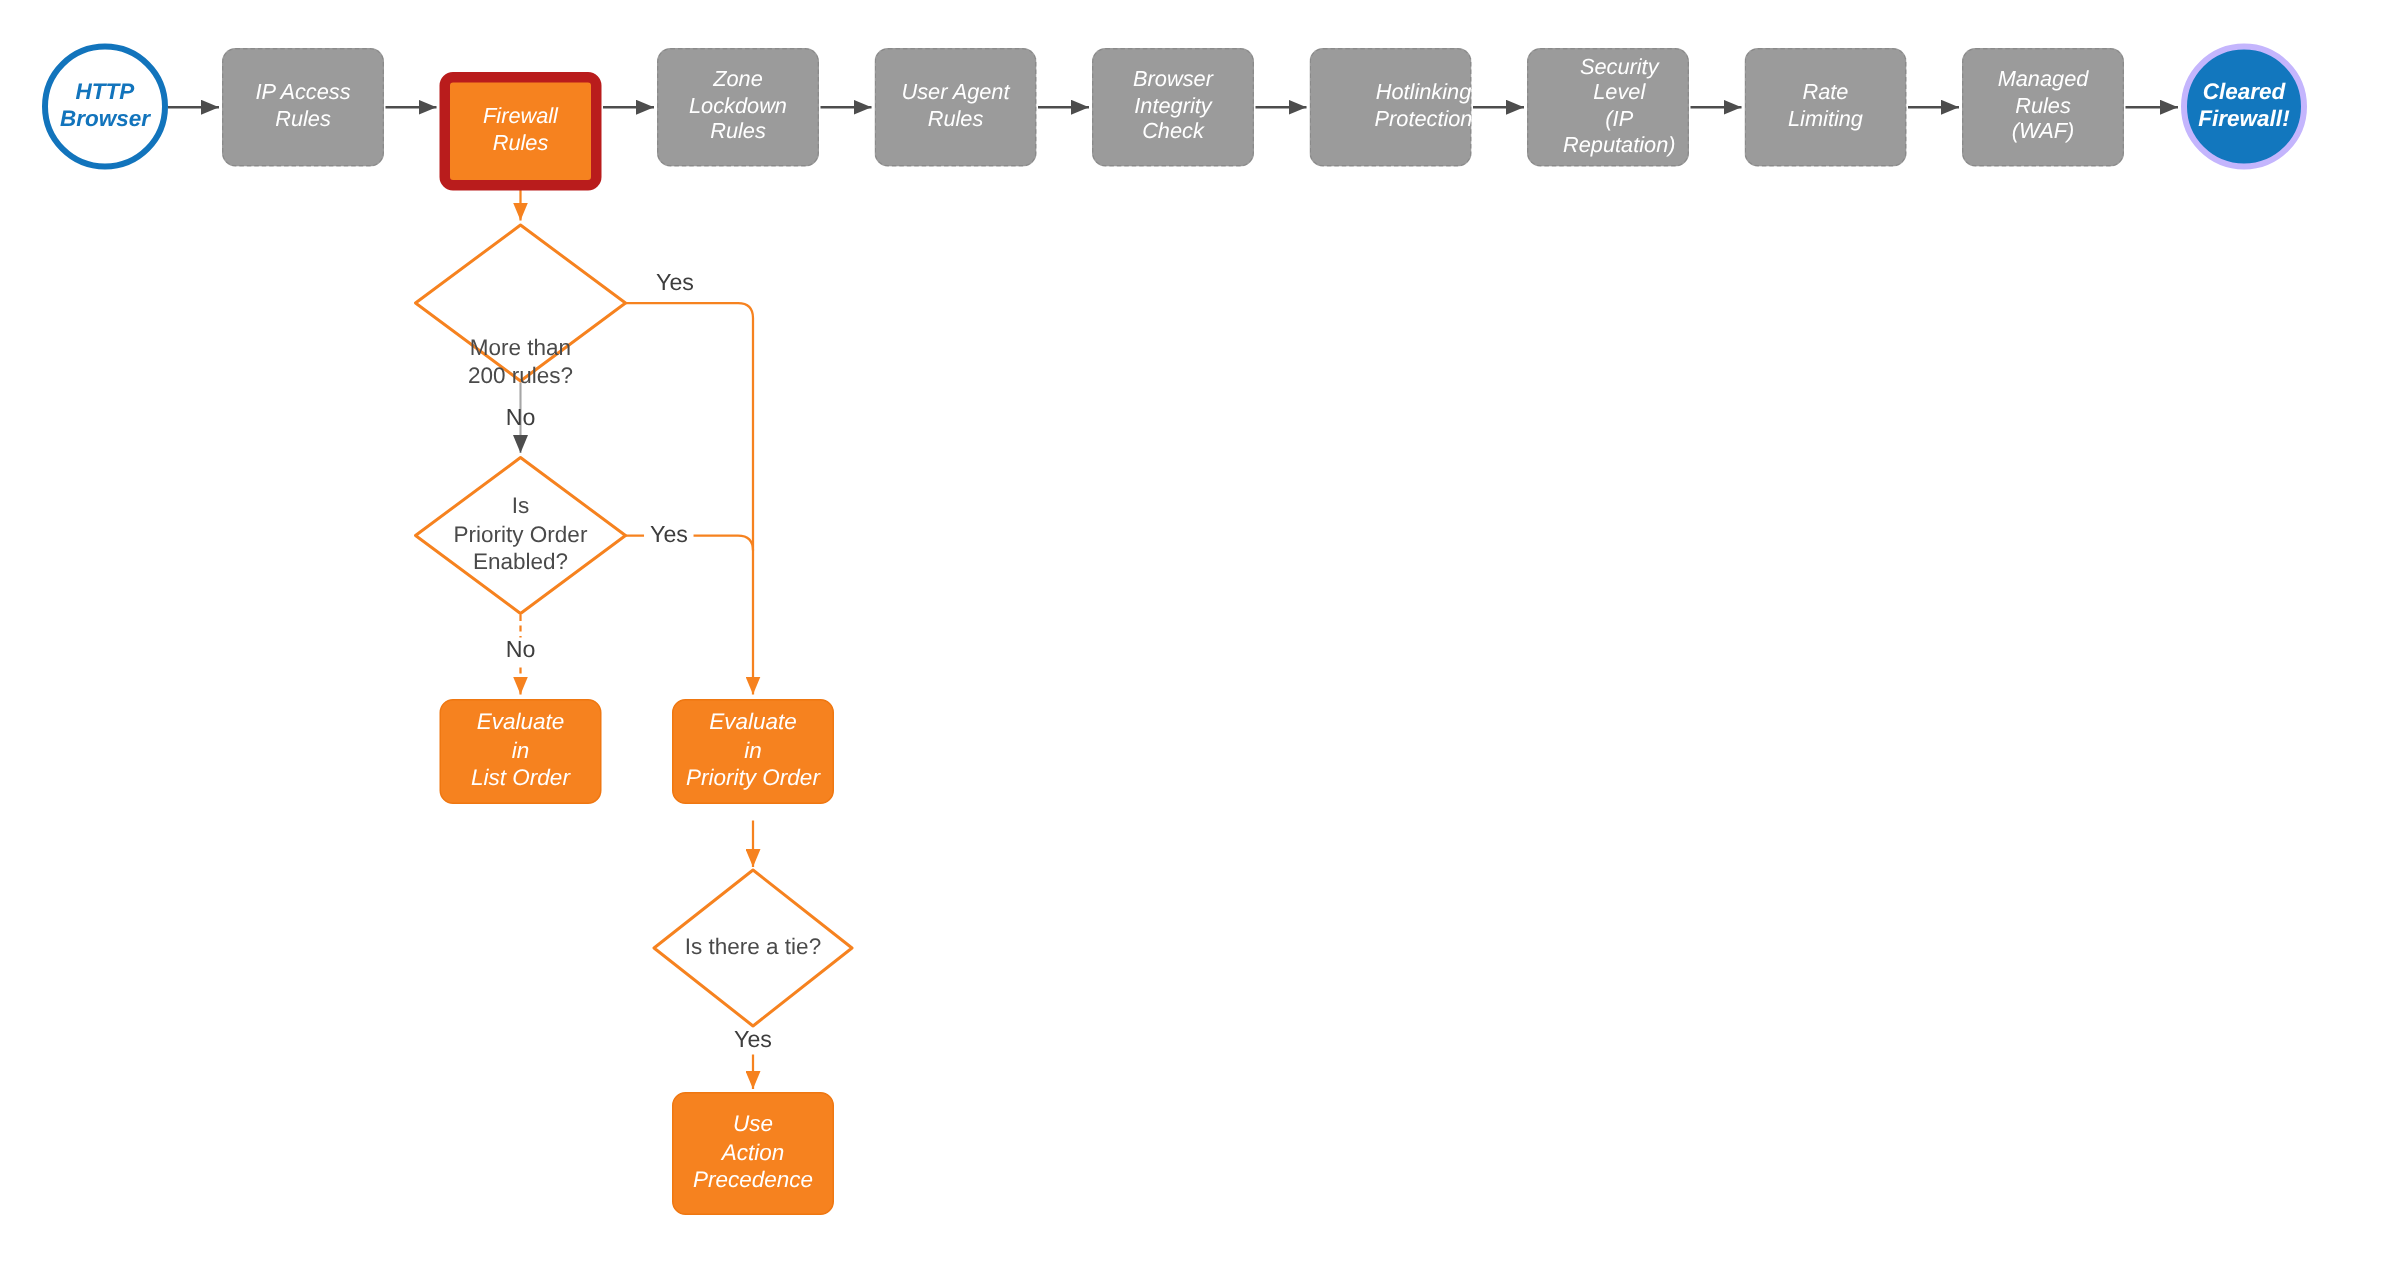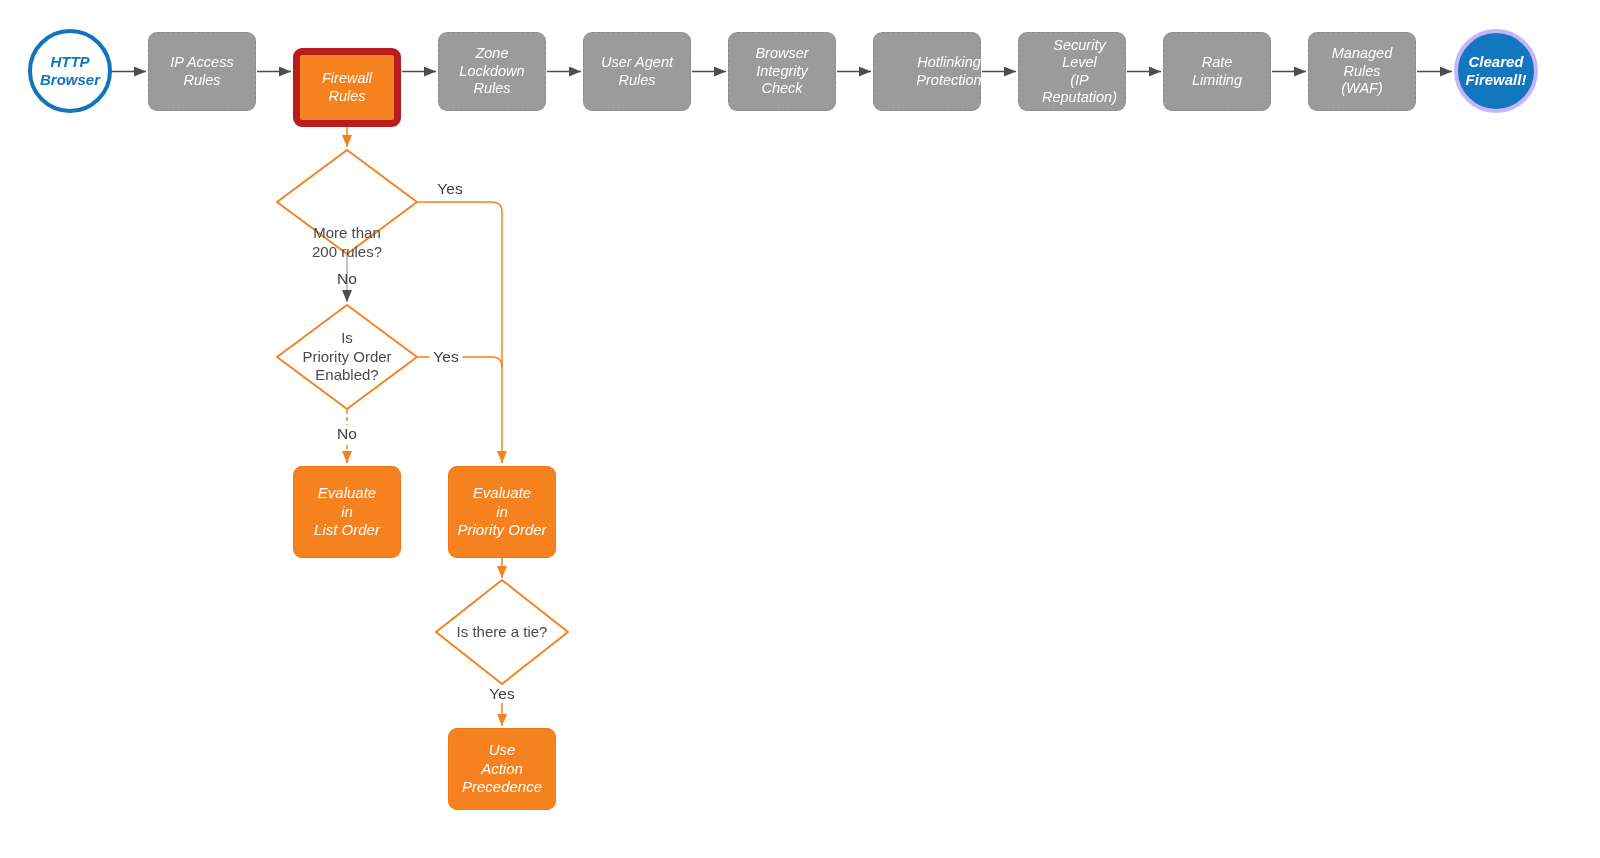--- a/index.html
+++ b/index.html
@@ -6,21 +6,21 @@
   #canvas { position:relative; width:1600px; height:858px; background:#ffffff; overflow:hidden; }
   svg.layer { position:absolute; left:0; top:0; }
 
   .stage { position:absolute; top:32px; box-sizing:border-box; width:108px; height:79px;
            border-radius:9px; display:flex; align-items:center; justify-content:center;
            text-align:center; white-space:pre-line; font-style:italic; font-size:14.5px;
            line-height:17.5px; color:#ffffff; }
   .stage.gray   { background:#9B9B9B; border:1px dashed #8A8A8A; }
   .stage.orange { background:#F6821F; border:7px solid #b91c1c;margin-top:16px; }
 
-  .action { position:absolute; box-sizing:border-box; width:108px; height:92px; border-radius:9px;
+  .action { position:absolute; box-sizing:border-box; width:108px; height:70px; border-radius:9px;
             background:#F6821F; border:1px solid #EF7711; display:flex; align-items:center;
             justify-content:center; text-align:center; white-space:pre-line; color:#ffffff;
             font-style:italic; font-size:15px; line-height:18.5px; }
 
   .circle { position:absolute; box-sizing:border-box; width:84px; height:84px; border-radius:50%;
             display:flex; align-items:center; justify-content:center; text-align:center;
             white-space:pre-line; font-weight:bold; font-style:italic; font-size:15px; line-height:18px; }
   .circle.start { background:#ffffff; border:4px solid #1274BC; color:#1274BC; }
   .circle.end   { background:#1277BE; border:4px solid #c4b5fd; color:#ffffff; }
 

